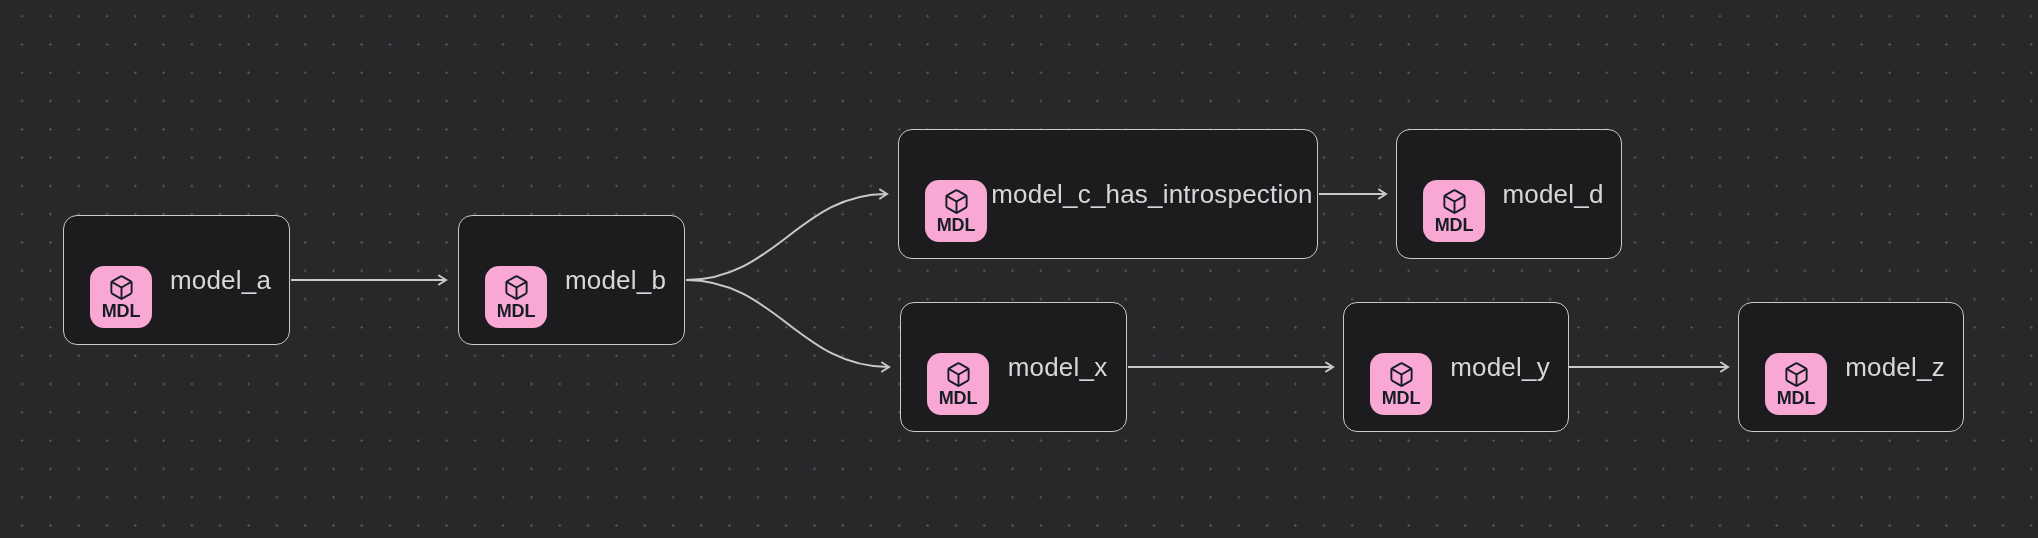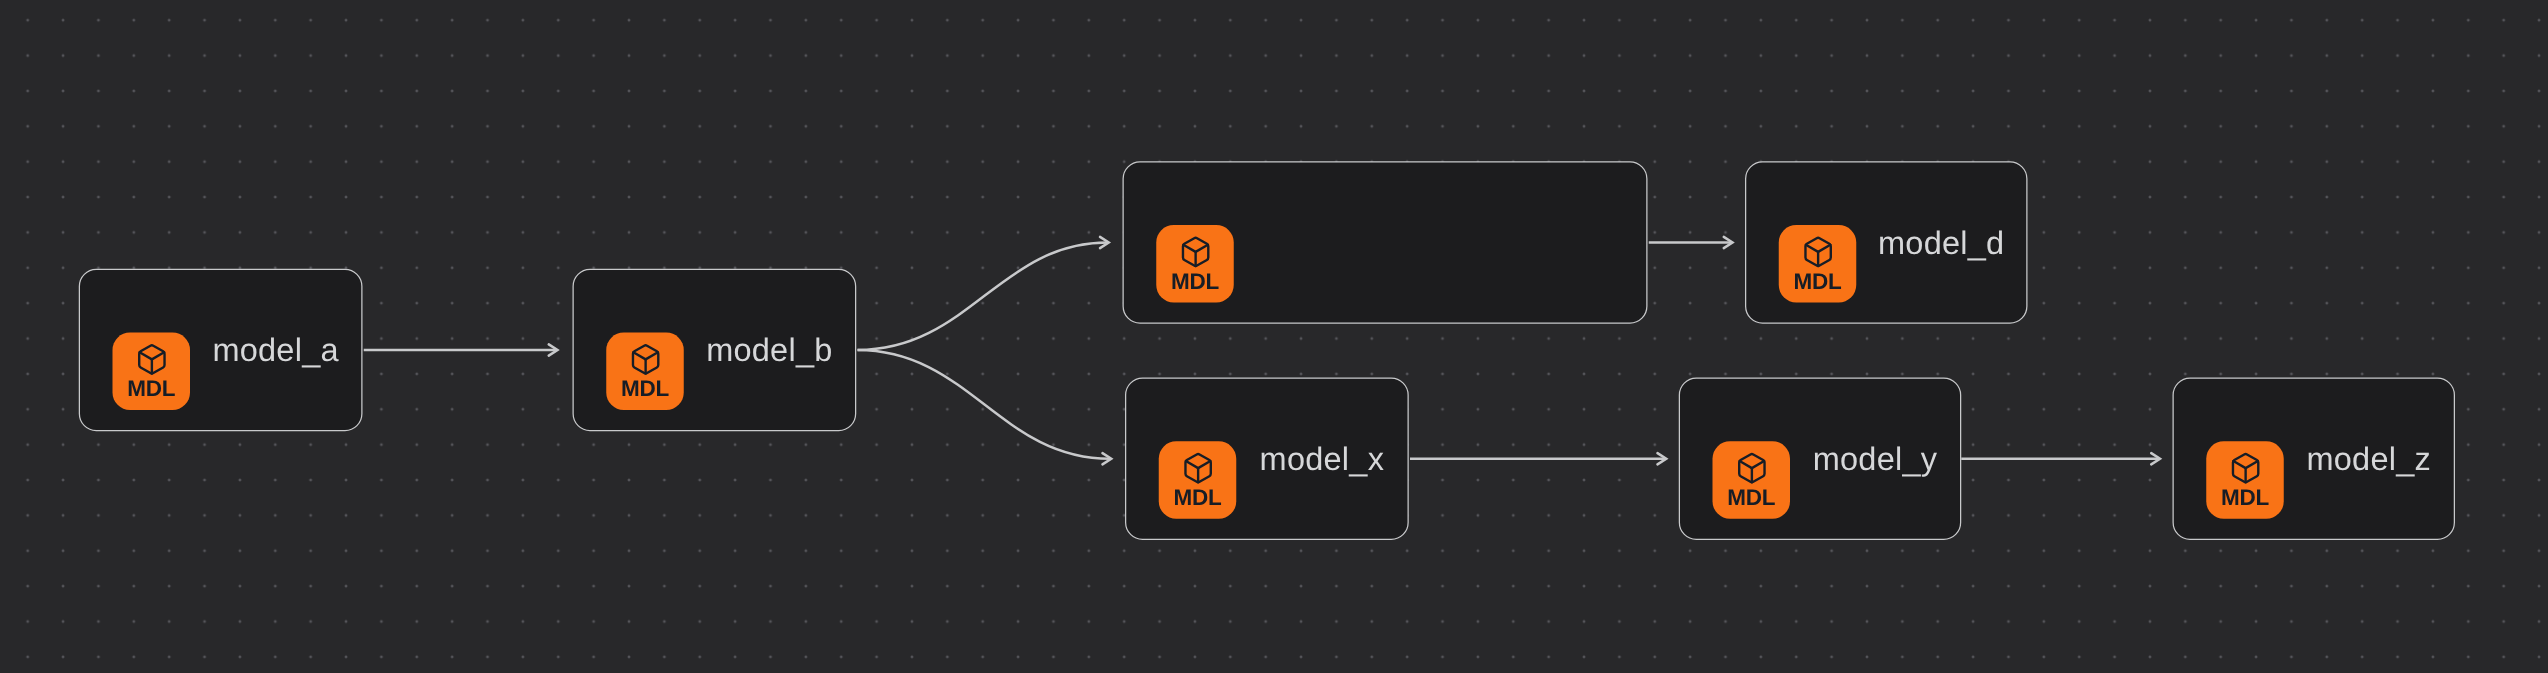--- a/index.html
+++ b/index.html
@@ -44,21 +44,21 @@
     text-align: center;
     color: #d6d7d9;
     font-size: 26px;
     letter-spacing: 0.2px;
     white-space: nowrap;
   }
   .badge {
     width: 62px;
     height: 62px;
     border-radius: 14px;
-    background: #f97316;
+    background: #f9a8d4;
     color: #171d26;
     display: flex;
     flex-direction: column;
     align-items: center;
     justify-content: center;
     gap: 1px;
     flex: 0 0 auto;
     margin-top: 33px;
   }
   .badge svg { display: block; }
@@ -128,20 +128,21 @@
     <div class="badge">
       <span>
         <svg width="27" height="27" viewBox="0 0 24 24" fill="none" stroke="#171d26" stroke-width="1.7" stroke-linecap="round" stroke-linejoin="round">
           <path d="M21 16V8a2 2 0 0 0-1-1.73l-7-4a2 2 0 0 0-2 0l-7 4A2 2 0 0 0 3 8v8a2 2 0 0 0 1 1.73l7 4a2 2 0 0 0 2 0l7-4A2 2 0 0 0 21 16z"></path>
           <polyline points="3.27 6.96 12 12.01 20.73 6.96"></polyline>
           <line x1="12" y1="22.08" x2="12" y2="12"></line>
         </svg>
       </span>
       <span class="badge-label">MDL</span>
     </div>
+    <span class="label">model_c_has_introspection</span>
   </div>
 
   <div class="node pos-d">
     <div class="badge">
       <span>
         <svg width="27" height="27" viewBox="0 0 24 24" fill="none" stroke="#171d26" stroke-width="1.7" stroke-linecap="round" stroke-linejoin="round">
           <path d="M21 16V8a2 2 0 0 0-1-1.73l-7-4a2 2 0 0 0-2 0l-7 4A2 2 0 0 0 3 8v8a2 2 0 0 0 1 1.73l7 4a2 2 0 0 0 2 0l7-4A2 2 0 0 0 21 16z"></path>
           <polyline points="3.27 6.96 12 12.01 20.73 6.96"></polyline>
           <line x1="12" y1="22.08" x2="12" y2="12"></line>
         </svg>

